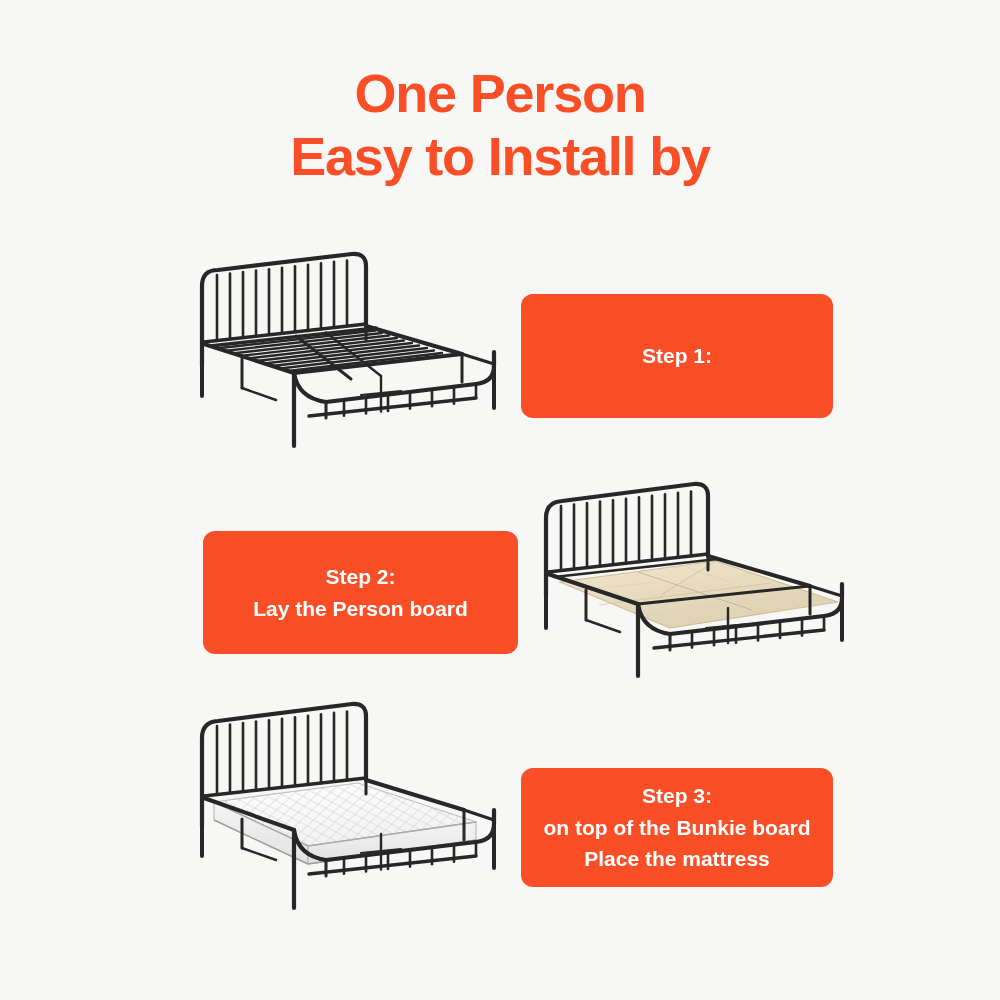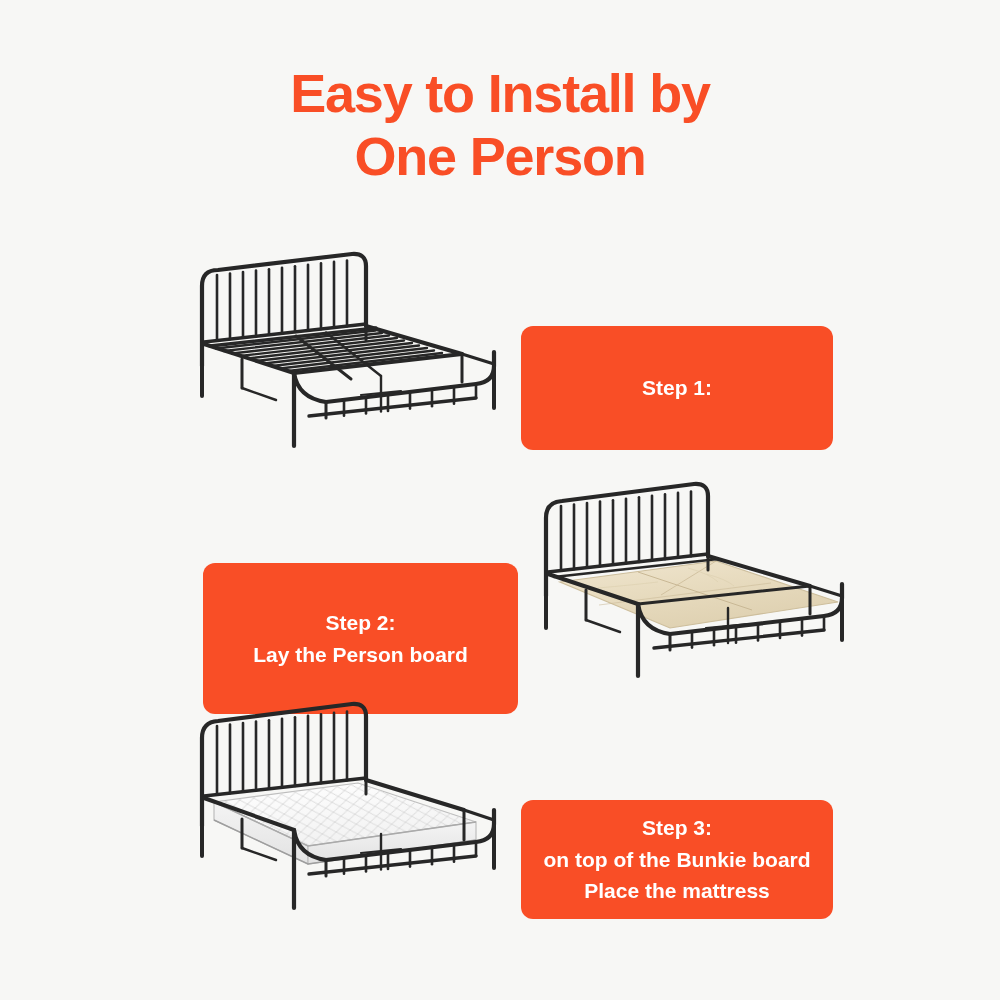--- a/index.html
+++ b/index.html
@@ -45,52 +45,51 @@
     background: #f94e26;
     border-radius: 12px;
     color: #ffffff;
     display: flex;
     flex-direction: column;
     align-items: center;
     justify-content: center;
     text-align: center;
     box-sizing: border-box;
     padding: 6px 14px;
-    margin-top: 32px;
   }
   .step-line {
     display: block;
     font-size: 21px;
     font-weight: bold;
     line-height: 1.52;
     white-space: nowrap;
   }
 
   #card-1 { left: 521px; top: 294px; width: 312px; height: 124px; }
-  #card-2 { left: 203px; top: 531px; width: 315px; height: 151px; justify-content: center; }
+  #card-2 { left: 203px; top: 531px; width: 315px; height: 123px; justify-content: center; }
   #card-3 { left: 521px; top: 768px; width: 312px; height: 119px; text-align: right; }
 
   
   .bed-figure {
     position: absolute;
   }
   #bed-1 { left: 176px; top: 248px; width: 352px; height: 204px; }
   #bed-2 { left: 538px; top: 478px; width: 340px; height: 203px; }
   #bed-3 { left: 176px; top: 698px; width: 352px; height: 218px; }
 
   .bed-figure svg { display: block; width: 100%; height: 100%; }
 </style>
 </head>
 <body>
 
 <div id="page">
 
   <div class="title-block">
+    <span class="title-line">One Person</span>
     <span class="title-line">Easy to Install by</span>
-    <span class="title-line">One Person</span>
   </div>
 
   <div class="bed-figure" id="bed-1">
     <svg viewBox="0 0 352 204" xmlns="http://www.w3.org/2000/svg">
       <g fill="none" stroke="#272727" stroke-linecap="round" stroke-linejoin="round">
 
         <path d="M26 118 L26 38 Q26 22 42 22 L176 6 Q190 5 190 18 L190 78" stroke-width="4.2"></path>
 
         <path d="M28 94 L190 76" stroke-width="3.4"></path>
 

